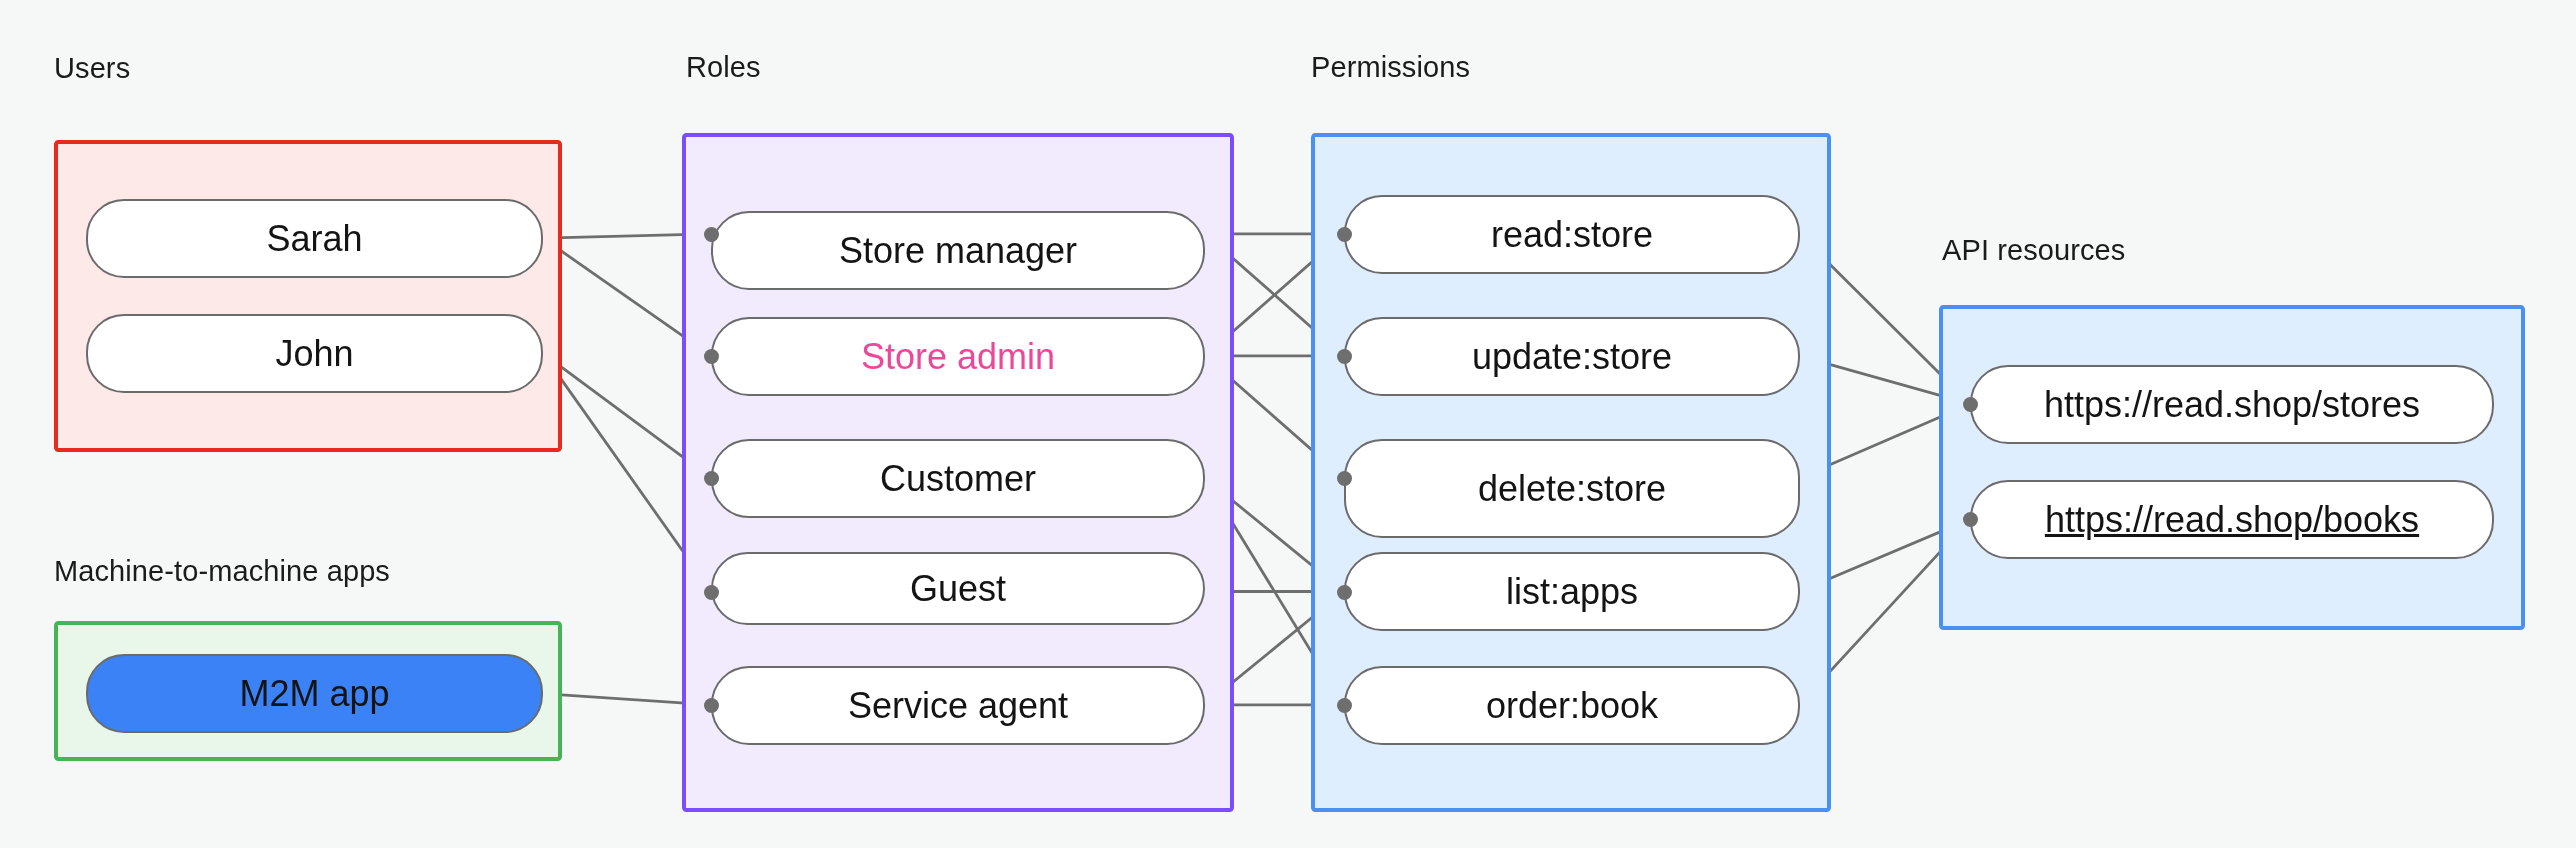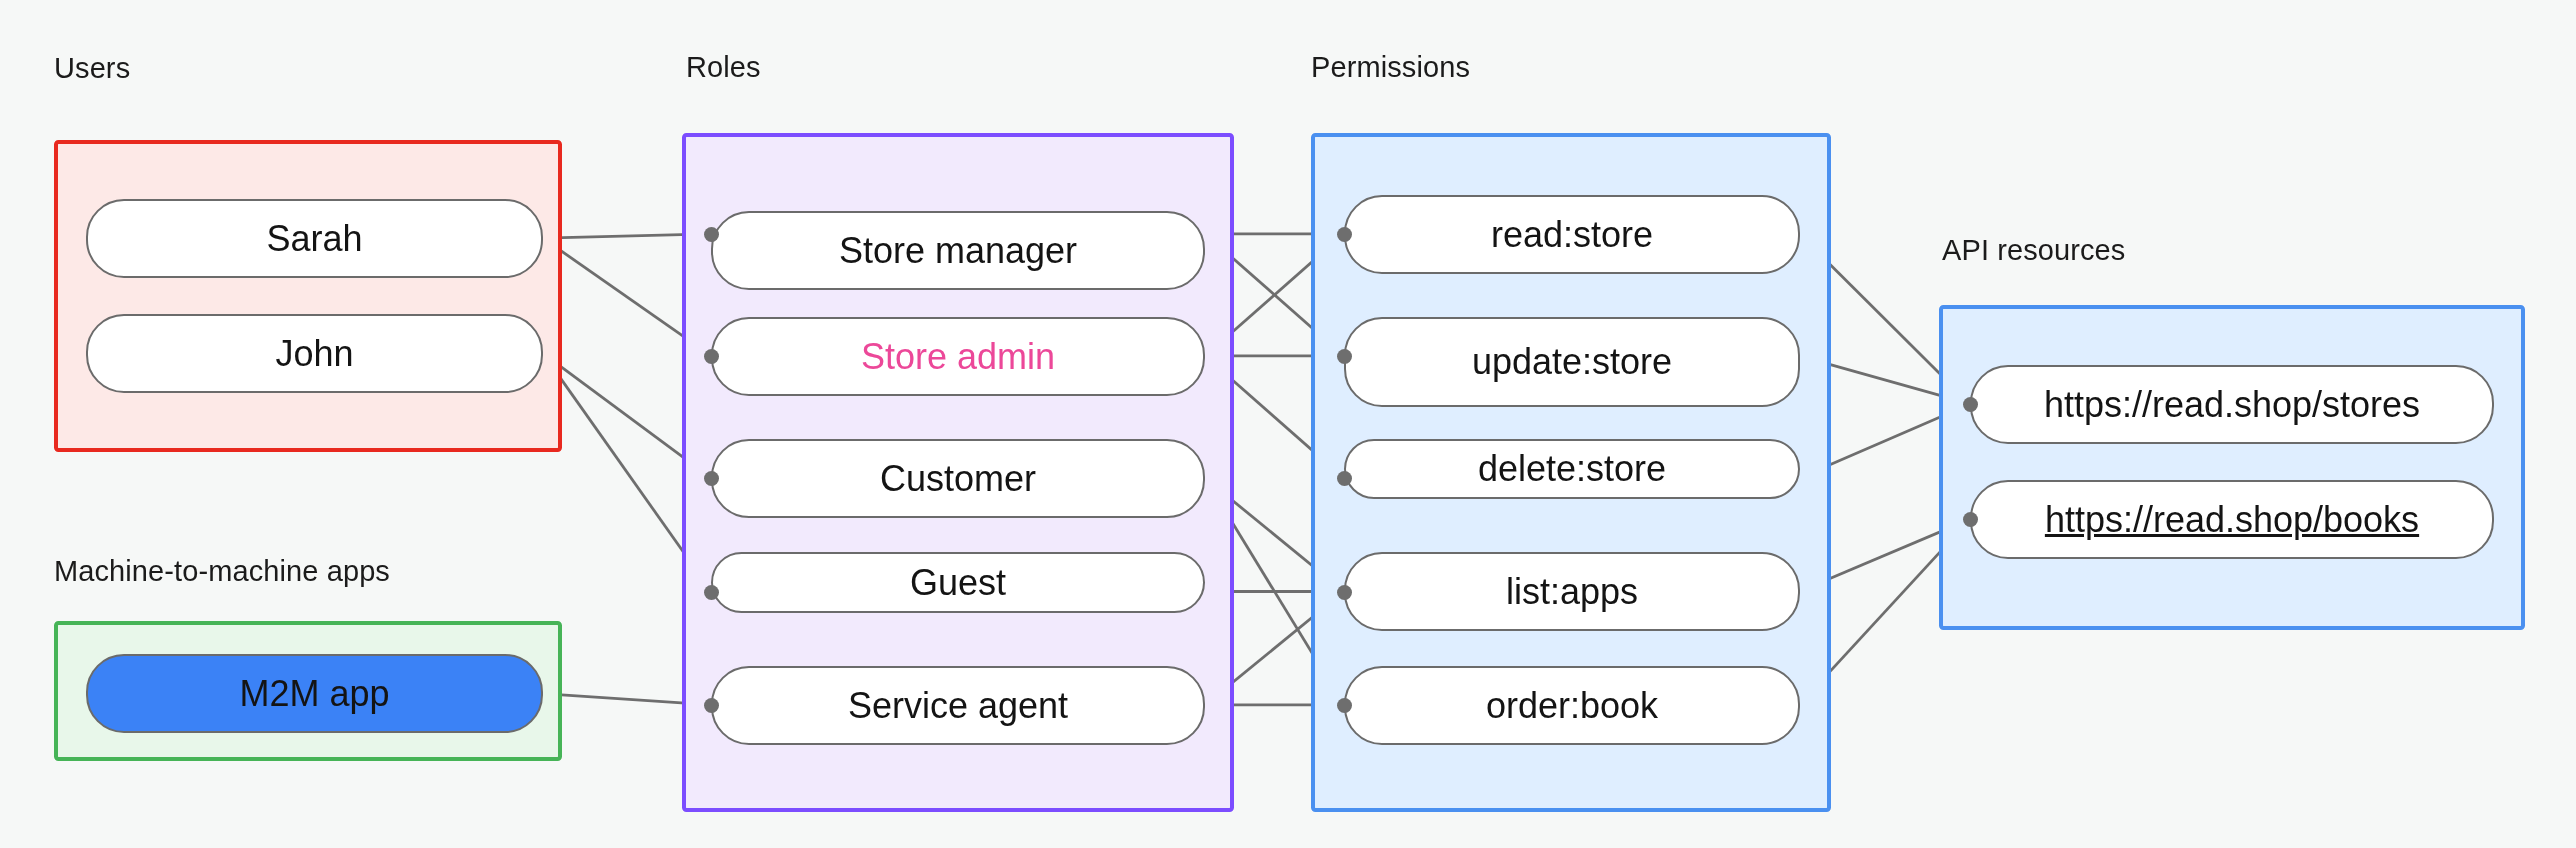--- a/index.html
+++ b/index.html
@@ -99,27 +99,27 @@
       <div class="node" style="left: 86px; top: 199px; width: 457px; height: 79px; border-color: rgb(107, 107, 107); background: rgb(255, 255, 255); color: rgb(20, 20, 20);">Sarah</div>
       <div class="node" style="left: 86px; top: 314px; width: 457px; height: 79px; border-color: rgb(107, 107, 107); background: rgb(255, 255, 255); color: rgb(20, 20, 20);">John</div>
       <div class="group-title" style="left: 54px; top: 555px;">Machine-to-machine apps</div>
       <div class="group-box" style="left: 54px; top: 621px; width: 508px; height: 140px; border-color: rgb(70, 180, 87); background: rgb(232, 247, 234);"></div>
       <div class="node" style="left: 86px; top: 654px; width: 457px; height: 79px; border-color: rgb(107, 107, 107); background: #3b82f6; color: rgb(20, 20, 20);">M2M app</div>
       <div class="group-title" style="left: 686px; top: 51px;">Roles</div>
       <div class="group-box" style="left: 682px; top: 133px; width: 552px; height: 679px; border-color: rgb(124, 77, 255); background: rgb(242, 234, 253);"></div>
       <div class="node" style="left: 711px; top: 195px; width: 494px; height: 79px; border-color: rgb(107, 107, 107); background: rgb(255, 255, 255); color: rgb(20, 20, 20); margin-top: 16px;">Store manager</div>
       <div class="node" style="left: 711px; top: 317px; width: 494px; height: 79px; border-color: rgb(107, 107, 107); background: rgb(255, 255, 255); color: #ec4899;">Store admin</div>
       <div class="node" style="left: 711px; top: 439px; width: 494px; height: 79px; border-color: rgb(107, 107, 107); background: rgb(255, 255, 255); color: rgb(20, 20, 20);">Customer</div>
-      <div class="node" style="left: 711px; top: 552px; width: 494px; height: 61px; border-color: rgb(107, 107, 107); background: rgb(255, 255, 255); color: rgb(20, 20, 20);">Guest</div>
+      <div class="node" style="left: 711px; top: 552px; width: 494px; height: 73px; border-color: rgb(107, 107, 107); background: rgb(255, 255, 255); color: rgb(20, 20, 20);">Guest</div>
       <div class="node" style="left: 711px; top: 666px; width: 494px; height: 79px; border-color: rgb(107, 107, 107); background: rgb(255, 255, 255); color: rgb(20, 20, 20);">Service agent</div>
       <div class="group-title" style="left: 1311px; top: 51px;">Permissions</div>
       <div class="group-box" style="left: 1311px; top: 133px; width: 520px; height: 679px; border-color: rgb(74, 144, 240); background: rgb(223, 238, 255);"></div>
       <div class="node" style="left: 1344px; top: 195px; width: 456px; height: 79px; border-color: rgb(107, 107, 107); background: rgb(255, 255, 255); color: rgb(20, 20, 20);">read:store</div>
-      <div class="node" style="left: 1344px; top: 317px; width: 456px; height: 90px; border-color: rgb(107, 107, 107); background: rgb(255, 255, 255); color: rgb(20, 20, 20);">update:store</div>
-      <div class="node" style="left: 1344px; top: 439px; width: 456px; height: 60px; border-color: rgb(107, 107, 107); background: rgb(255, 255, 255); color: rgb(20, 20, 20); text-align: center;">delete:store</div>
+      <div class="node" style="left: 1344px; top: 317px; width: 456px; height: 79px; border-color: rgb(107, 107, 107); background: rgb(255, 255, 255); color: rgb(20, 20, 20);">update:store</div>
+      <div class="node" style="left: 1344px; top: 439px; width: 456px; height: 99px; border-color: rgb(107, 107, 107); background: rgb(255, 255, 255); color: rgb(20, 20, 20); text-align: center;">delete:store</div>
       <div class="node" style="left: 1344px; top: 552px; width: 456px; height: 79px; border-color: rgb(107, 107, 107); background: rgb(255, 255, 255); color: rgb(20, 20, 20);">list:apps</div>
       <div class="node" style="left: 1344px; top: 666px; width: 456px; height: 79px; border-color: rgb(107, 107, 107); background: rgb(255, 255, 255); color: rgb(20, 20, 20);">order:book</div>
       <div class="group-title" style="left: 1942px; top: 234px;">API resources</div>
       <div class="group-box" style="left: 1939px; top: 305px; width: 586px; height: 325px; border-color: rgb(74, 144, 240); background: rgb(223, 238, 255);"></div>
       <div class="node" style="left: 1970px; top: 365px; width: 524px; height: 79px; border-color: rgb(107, 107, 107); background: rgb(255, 255, 255); color: rgb(20, 20, 20);">https://read.shop/stores</div>
       <div class="node" style="left: 1970px; top: 480px; width: 524px; height: 79px; border-color: rgb(107, 107, 107); background: rgb(255, 255, 255); color: rgb(20, 20, 20); text-decoration: underline;">https://read.shop/books</div>
     </div>
 <div class="dot" style="left: 711px; top: 234px; background: rgb(110, 110, 110);"></div>
     <div class="dot" style="left: 711px; top: 356px; background: rgb(110, 110, 110);"></div>
     <div class="dot" style="left: 711px; top: 478px; background: rgb(110, 110, 110);"></div>

